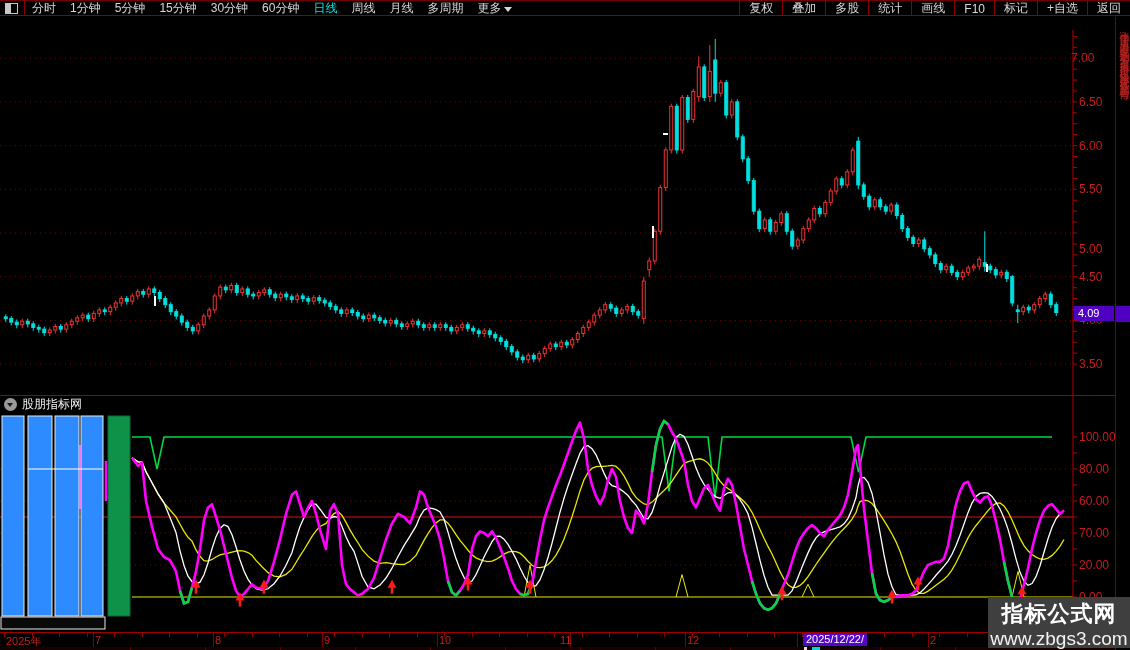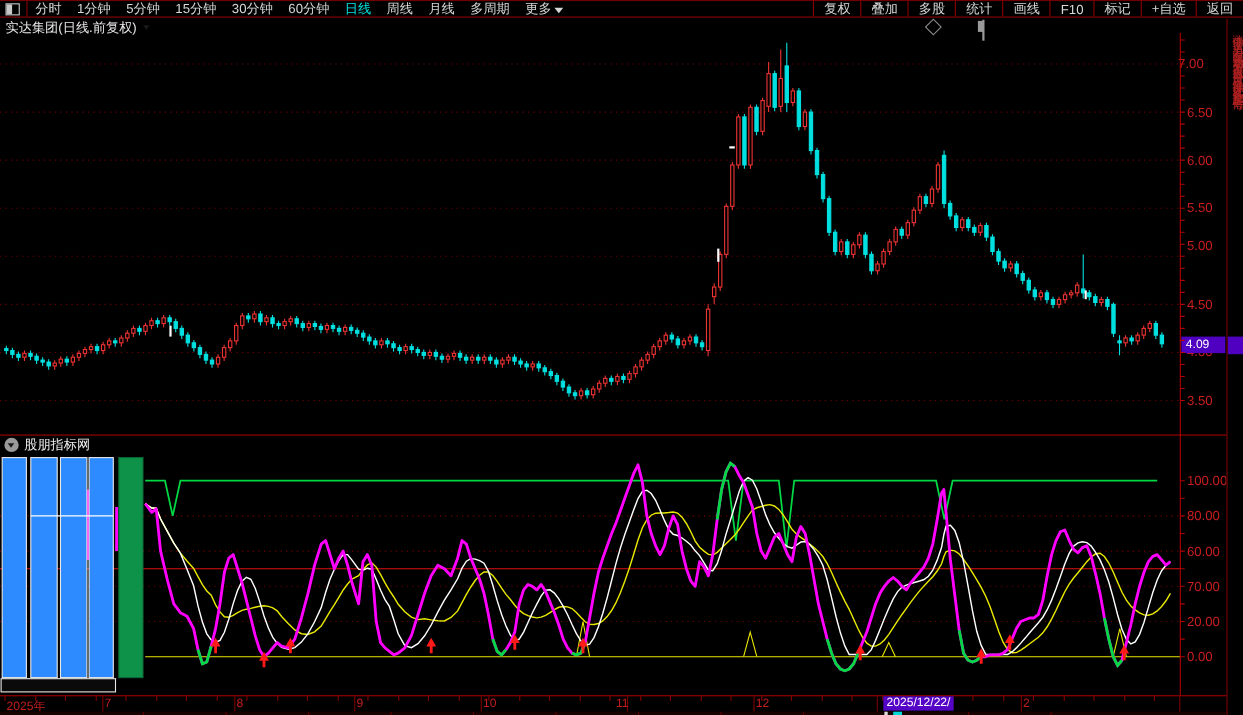--- a/index.html
+++ b/index.html
@@ -80,26 +80,20 @@
         <span class="tb-btn">多股</span>
         <span class="tb-btn">统计</span>
         <span class="tb-btn">画线</span>
         <span class="tb-btn">F10</span>
         <span class="tb-btn">标记</span>
         <span class="tb-btn">+自选</span>
         <span class="tb-btn">返回</span>
       </div>
   </div>
 
-  <div id="titlerow" class="abs">
-    <span id="title" class="abs">实达集团(日线.前复权)</span>
-    <span class="circ-ico abs" style="left:127px;top:1px;"></span>
-    <span class="diamond abs" style="left:843px;top:2px;"></span>
-    <span class="split-ico abs" style="left:893px;top:2px;"></span>
-  </div>
 
   <svg id="main-svg" class="abs" style="top:32px;" width="1075" height="364">
       <line x1="0" y1="26.19999999999999" x2="1073" y2="26.19999999999999" stroke="#7a0000" stroke-width="1" stroke-dasharray="1 4"></line>
       <line x1="0" y1="69.89999999999998" x2="1073" y2="69.89999999999998" stroke="#7a0000" stroke-width="1" stroke-dasharray="1 4"></line>
       <line x1="0" y1="113.6" x2="1073" y2="113.6" stroke="#7a0000" stroke-width="1" stroke-dasharray="1 4"></line>
       <line x1="0" y1="157.3" x2="1073" y2="157.3" stroke="#7a0000" stroke-width="1" stroke-dasharray="1 4"></line>
       <line x1="0" y1="201" x2="1073" y2="201" stroke="#7a0000" stroke-width="1" stroke-dasharray="1 4"></line>
       <line x1="0" y1="244.7" x2="1073" y2="244.7" stroke="#7a0000" stroke-width="1" stroke-dasharray="1 4"></line>
       <line x1="0" y1="288.4" x2="1073" y2="288.4" stroke="#7a0000" stroke-width="1" stroke-dasharray="1 4"></line>
       <line x1="0" y1="332.1" x2="1073" y2="332.1" stroke="#7a0000" stroke-width="1" stroke-dasharray="1 4"></line>
@@ -490,21 +484,21 @@
       <rect x="154" y="264" width="2" height="10" fill="#fff"></rect>
       <rect x="652" y="194" width="2" height="12" fill="#fff"></rect>
       <rect x="663" y="101" width="5" height="2" fill="#fff"></rect>
       <rect x="986" y="232" width="2" height="8" fill="#fff"></rect>
     </svg>
   <div id="main-ylabels">
       <div class="ylab" style="left: 1071px; top: 51.2px;">7.00</div>
       <div class="ylab" style="left: 1079px; top: 94.9px;">6.50</div>
       <div class="ylab" style="left: 1079px; top: 138.6px;">6.00</div>
       <div class="ylab" style="left: 1079px; top: 182.3px;">5.50</div>
-      <div class="ylab" style="left: 1079px; top: 216px;">5.00</div>
+      <div class="ylab" style="left: 1079px; top: 242px;">5.00</div>
       <div class="ylab" style="left: 1079px; top: 269.7px;">4.50</div>
       <div class="ylab" style="left: 1079px; top: 313.4px;">4.00</div>
       <div class="ylab" style="left: 1079px; top: 357.1px;">3.50</div>
     </div>
   <div class="badge" style="left:1074px;top:306px;width:33px;">4.09</div>
 
   <div id="sep" class="abs"></div>
   <div id="indlabel" class="abs">
     <span class="circ-ico"></span>
     <span>股朋指标网</span>
@@ -680,14 +674,18 @@
       <div class="sliv-div" style="left: 955px;"></div>
       <div style="position: absolute; left: 812px; top: 0px; width: 8px; height: 3px; background: rgb(0, 216, 216);"></div>
       <div style="position: absolute; left: 804px; top: 0px; width: 3px; height: 3px; background: rgb(221, 221, 221);"></div>
     </div>
 
   <div id="rstrip" class="abs">
     <div id="rstrip-text">涨停雷达主力追踪龙头启动买卖点提示今日机会涨停先机多空趋势信号</div>
     <div id="rstrip-purple"></div>
   </div>
 
+  <div id="watermark" class="abs">
+    <div id="wm1">指标公式网</div>
+    <div id="wm2">www.zbgs3.com</div>
+  </div>
 
 </div>
 
 </body></html>

